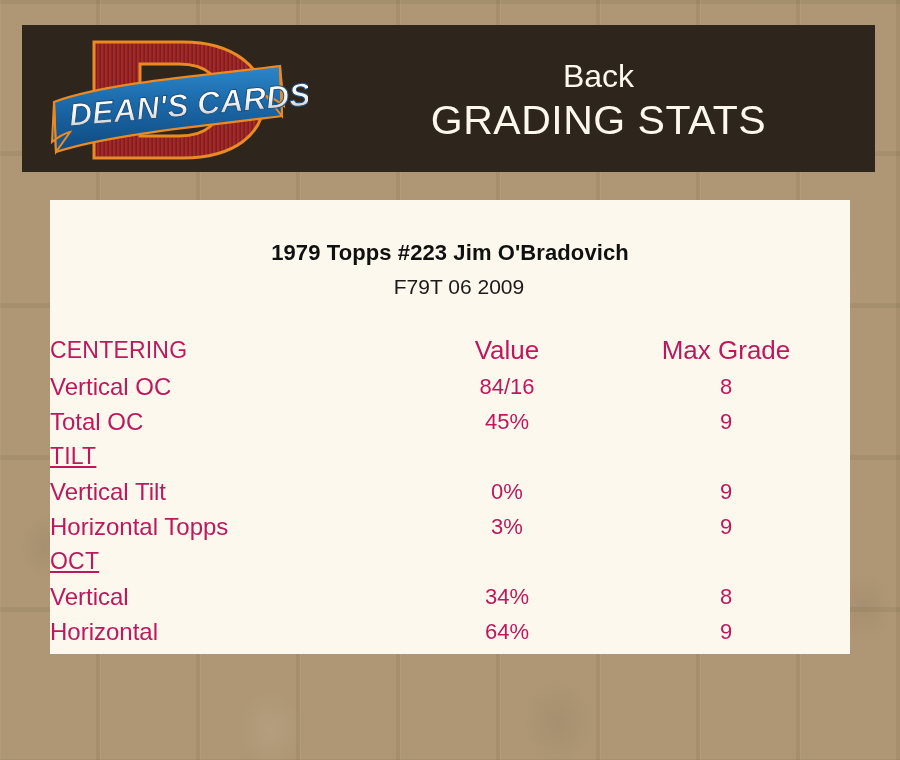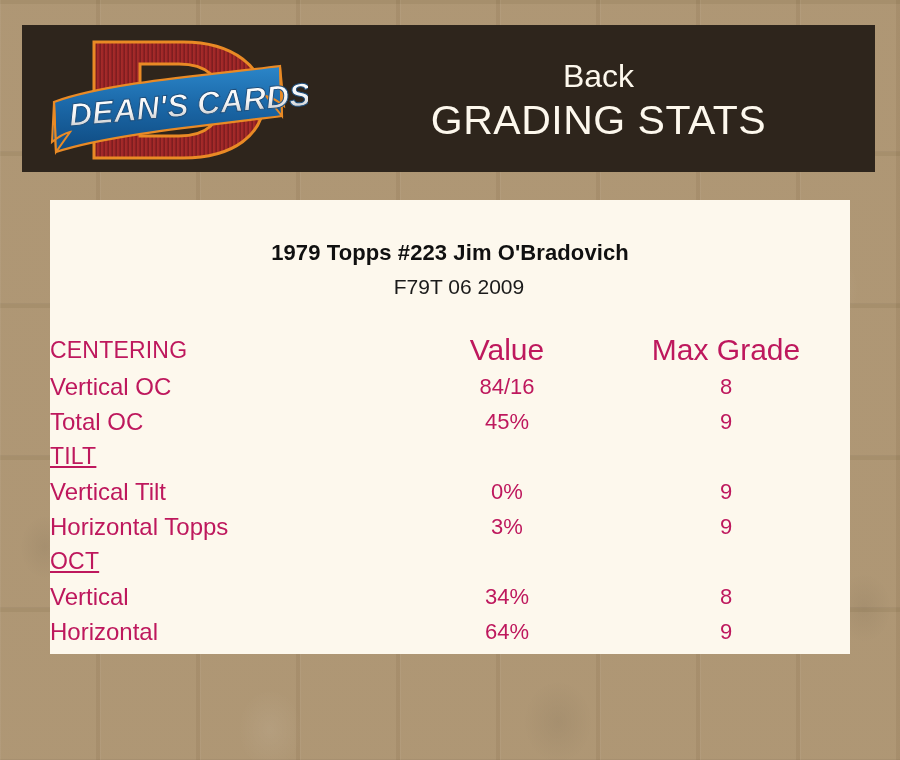--- a/index.html
+++ b/index.html
@@ -149,21 +149,21 @@
   th.col-section-head {
     text-align: left;
     padding-left: 103px;
     font-size: 23px;
     font-weight: bold;
     letter-spacing: 0.2px;
   }
   th.col-value-head,
   th.col-grade-head {
     text-align: center;
-    font-size: 30px;
+    font-size: 26px;
     font-weight: bold;
   }
   th.col-value-head { padding-right: 6px; }
   th.col-grade-head { padding-right: 22px; }
 
   tr.section-row td {
     height: 35px;
     vertical-align: middle;
   }
   td.section-name {

